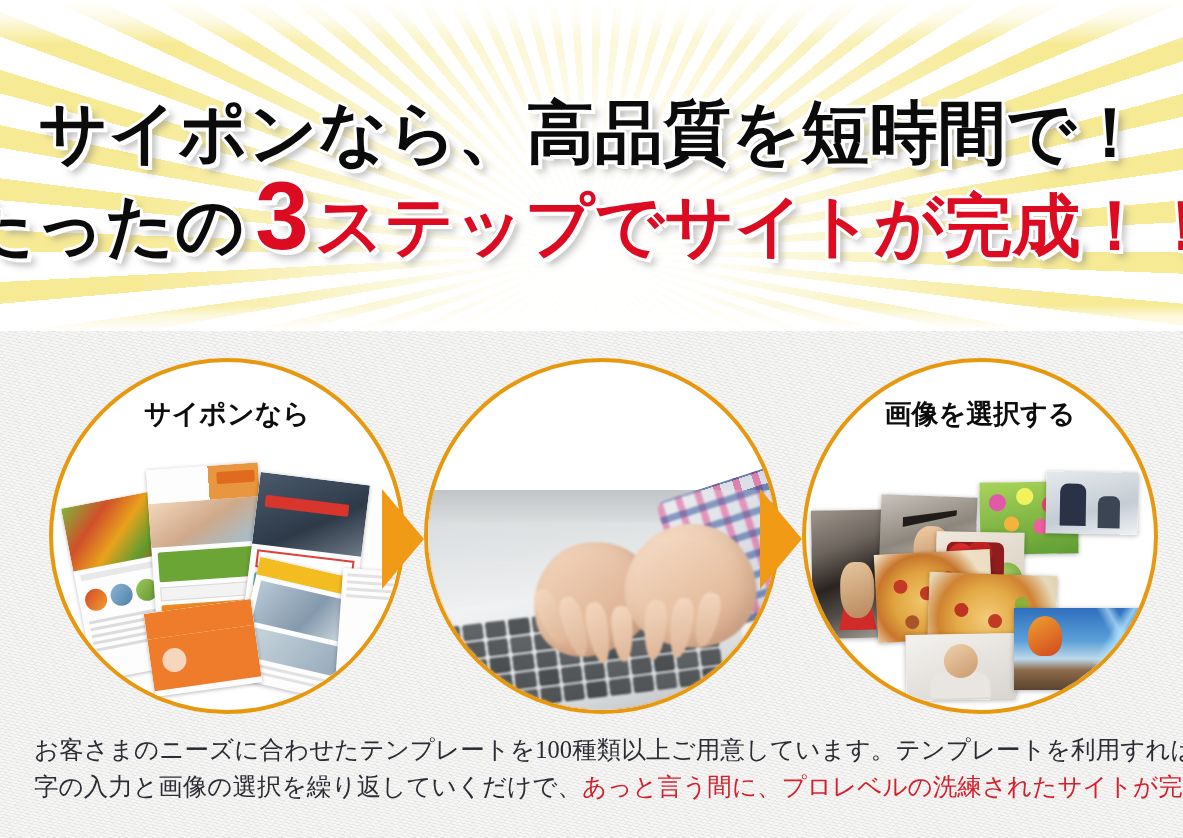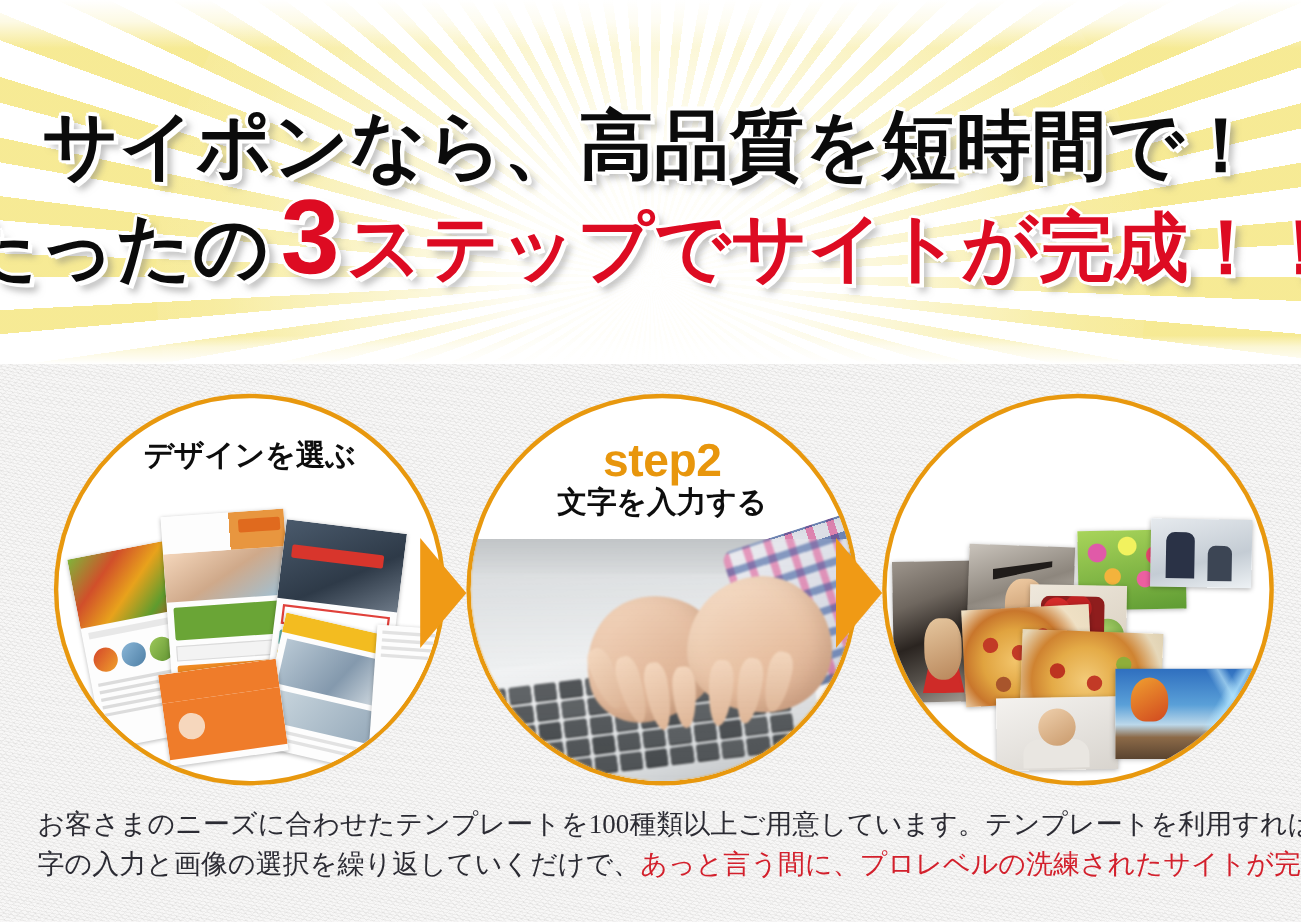--- a/index.html
+++ b/index.html
@@ -520,21 +520,21 @@
           <div class="ph"></div>
           <div class="rows">
               <b></b>
               <b></b>
               <b></b>
               <b></b>
             </div>
         </div>
       </div>
       <div class="circle-label">
-        <div class="step-sub">デザインを選ぶ</div>
+        <div class="step-sub">サイポンなら</div>
       </div>
     </div>
 
     <div class="arrow a1"></div>
 
     <div class="circle c2">
       <div class="circle-art s2-scene">
         <div class="s2-bg"></div>
         <div class="s2-deskline"></div>
         <div class="s2-sleeve"></div>
@@ -612,42 +612,39 @@
         <div class="s2-fingers">
           <i></i>
             <i></i>
             <i></i>
             <i></i>
             <i></i>
             <i></i>
             <i></i>
         </div>
         <div class="s2-blur"></div>
-      </div>
-      <div class="circle-label">
-        <div class="step-title">step2</div>
-        <div class="step-sub">文字を入力する</div>
       </div>
     </div>
 
     <div class="arrow a2"></div>
 
     <div class="circle c3">
       <div class="circle-art">
         <div class="ph p-grad"></div>
         <div class="ph p-grad2"></div>
         <div class="ph p-flowers"></div>
         <div class="ph p-meeting"></div>
         <div class="ph p-berry"></div>
         <div class="ph p-pizza1"></div>
         <div class="ph p-pizza2"></div>
         <div class="ph p-baby"></div>
         <div class="ph p-sky"></div>
       </div>
       <div class="circle-label">
+        <div class="step-sub">画像を選択する</div>
       </div>
     </div>
   </div>
 
   <div class="caption-block">
     <div class="caption-line">お客さまのニーズに合わせたテンプレートを100種類以上ご用意しています。テンプレートを利用すれば、後は文</div>
     <div class="caption-line">
       <span>字の入力と画像の選択を繰り返していくだけで、</span><span class="red">あっと言う間に、プロレベルの洗練されたサイトが完成</span>
     </div>
   </div>

